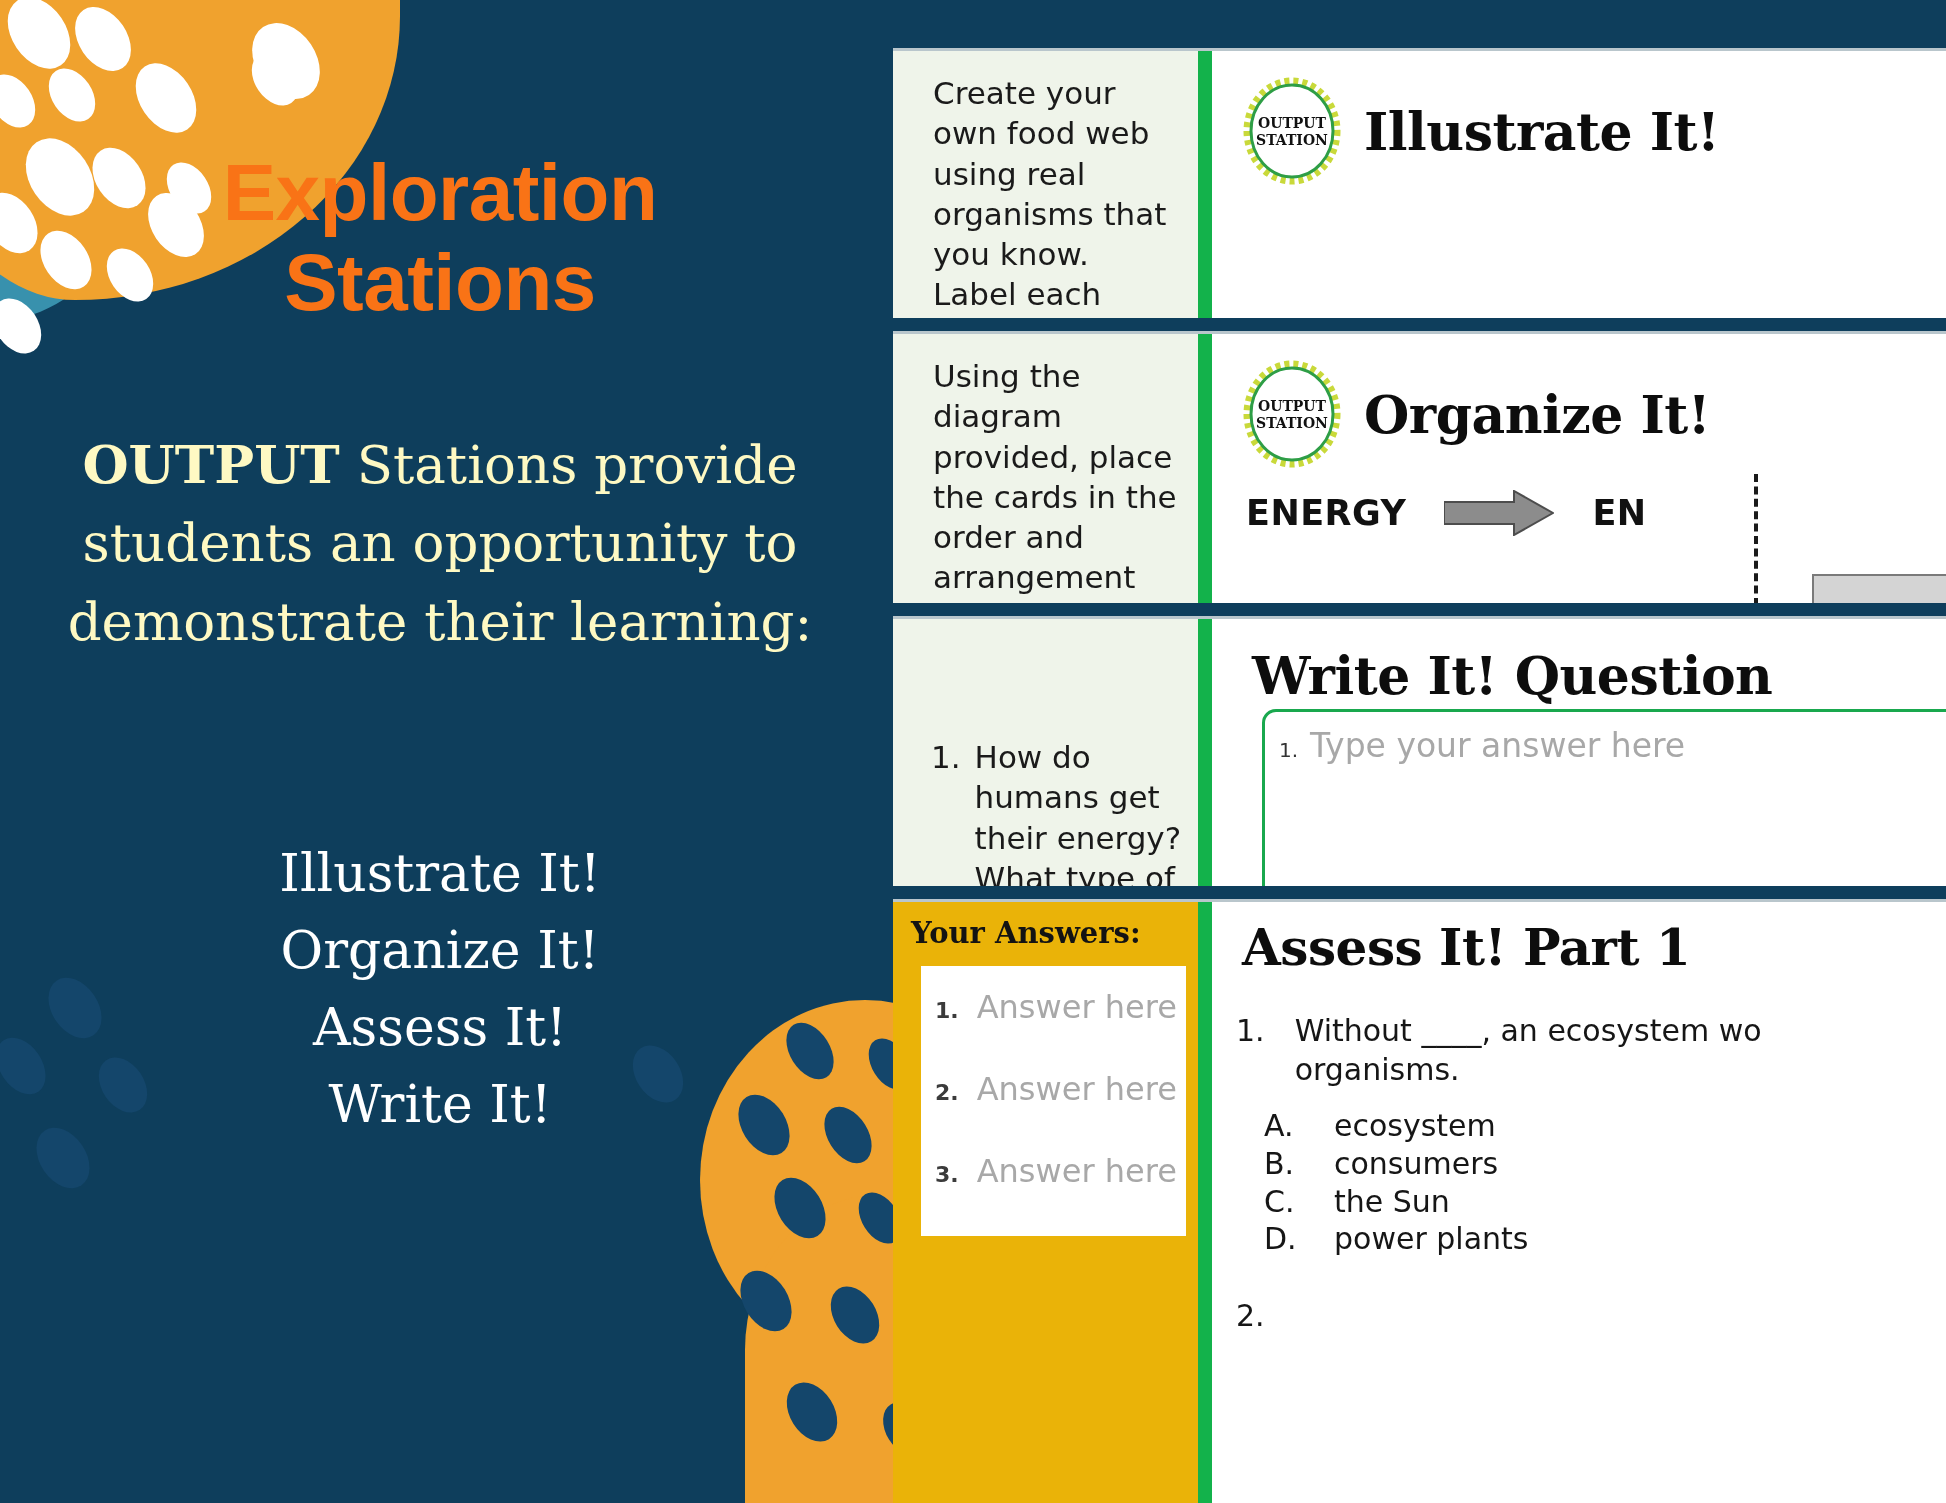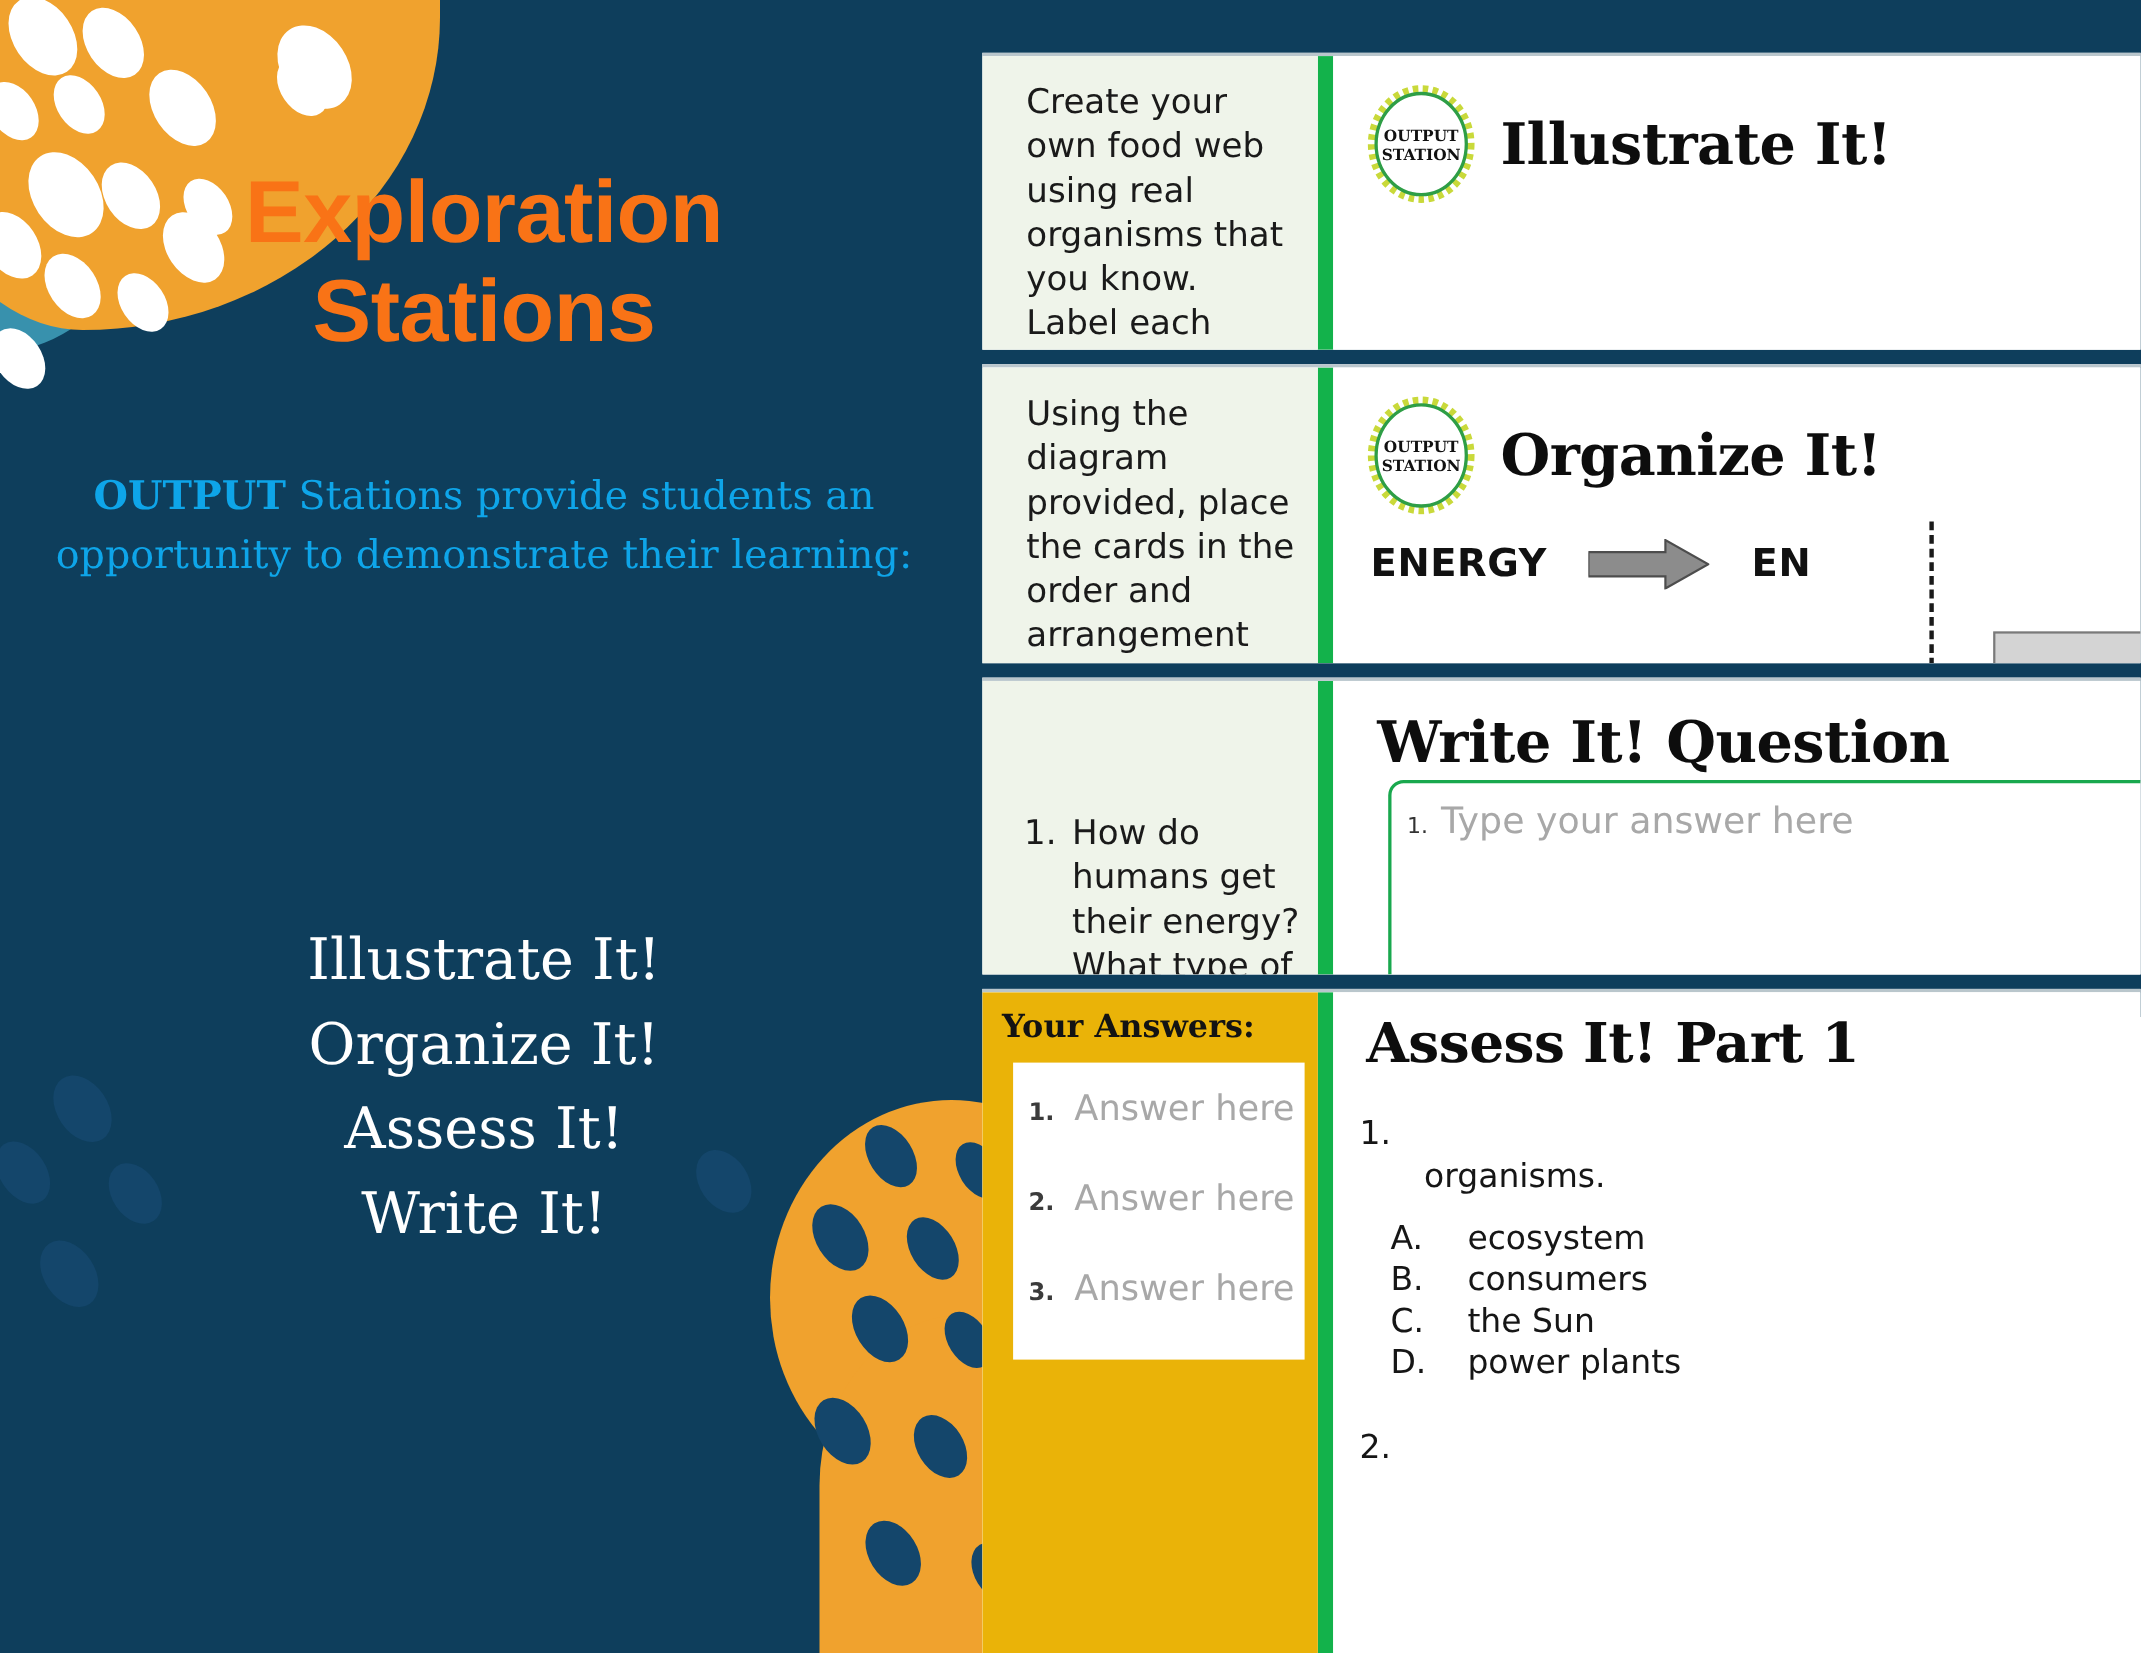--- a/index.html
+++ b/index.html
@@ -81,22 +81,22 @@
     font-weight: bold;
     line-height: 1.12;
     letter-spacing: -0.5px;
   }
   #intro-paragraph {
     position: absolute;
     left: 40px;
     top: 425px;
     width: 800px;
     text-align: center;
-    color: #0ea5e9;
-    font-size: 36px;
+    color: #fef9c3;
+    font-size: 53px;
     line-height: 1.48;
     font-family: "DejaVu Serif", serif;
     font-weight: 300;
   }
   #intro-paragraph .strong {
     font-weight: bold;
     font-family: "DejaVu Serif", serif;
   }
   #station-list {
     position: absolute;
@@ -499,21 +499,21 @@
       </div>
     </div>
     <div class="panel-accent"></div>
     <div class="panel-right">
       <div class="assess-title">Assess It!  Part 1</div>
 
       <div class="mc-block">
         <div class="mc-q">
           <span>1.</span>
           <span class="stem-wrap">
-            <br>
+            <span>Without ____, an ecosystem wo</span><br>
             <span>organisms.</span>
           </span>
         </div>
 
         <div class="mc-opts">
           <div class="mc-opt">
             <span class="letter">A.</span>
             <span>ecosystem</span>
           </div>
           <div class="mc-opt">

